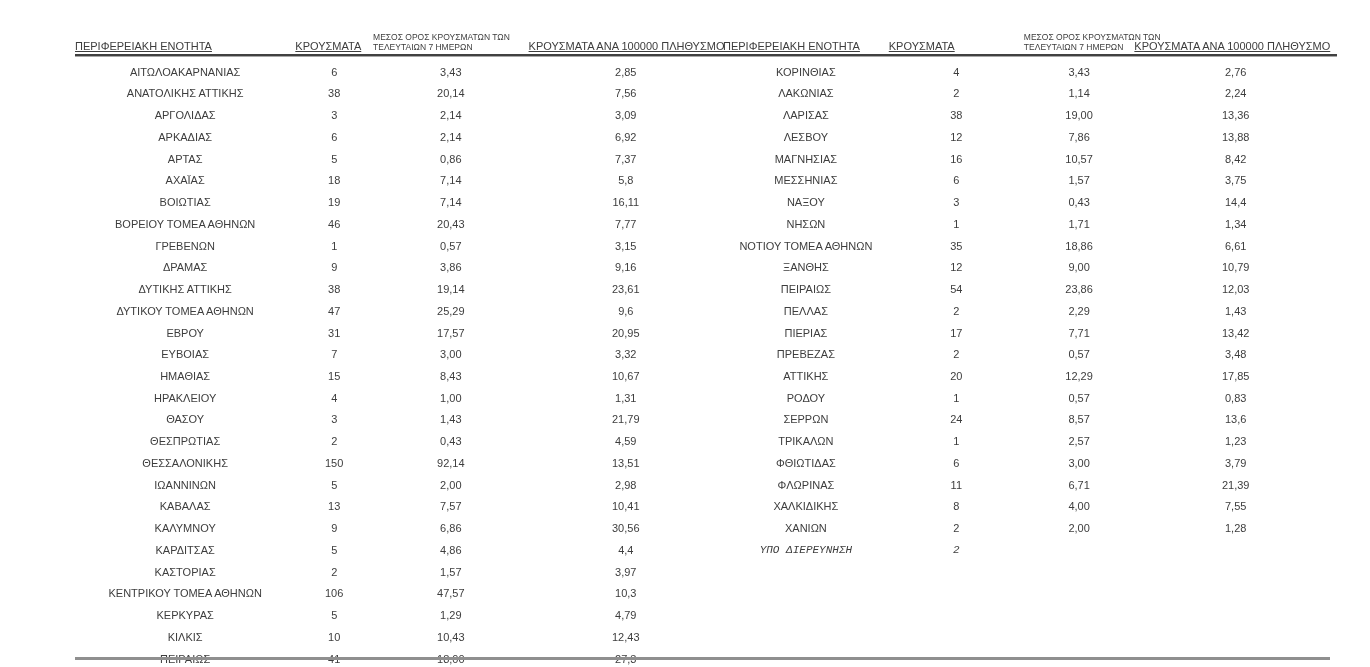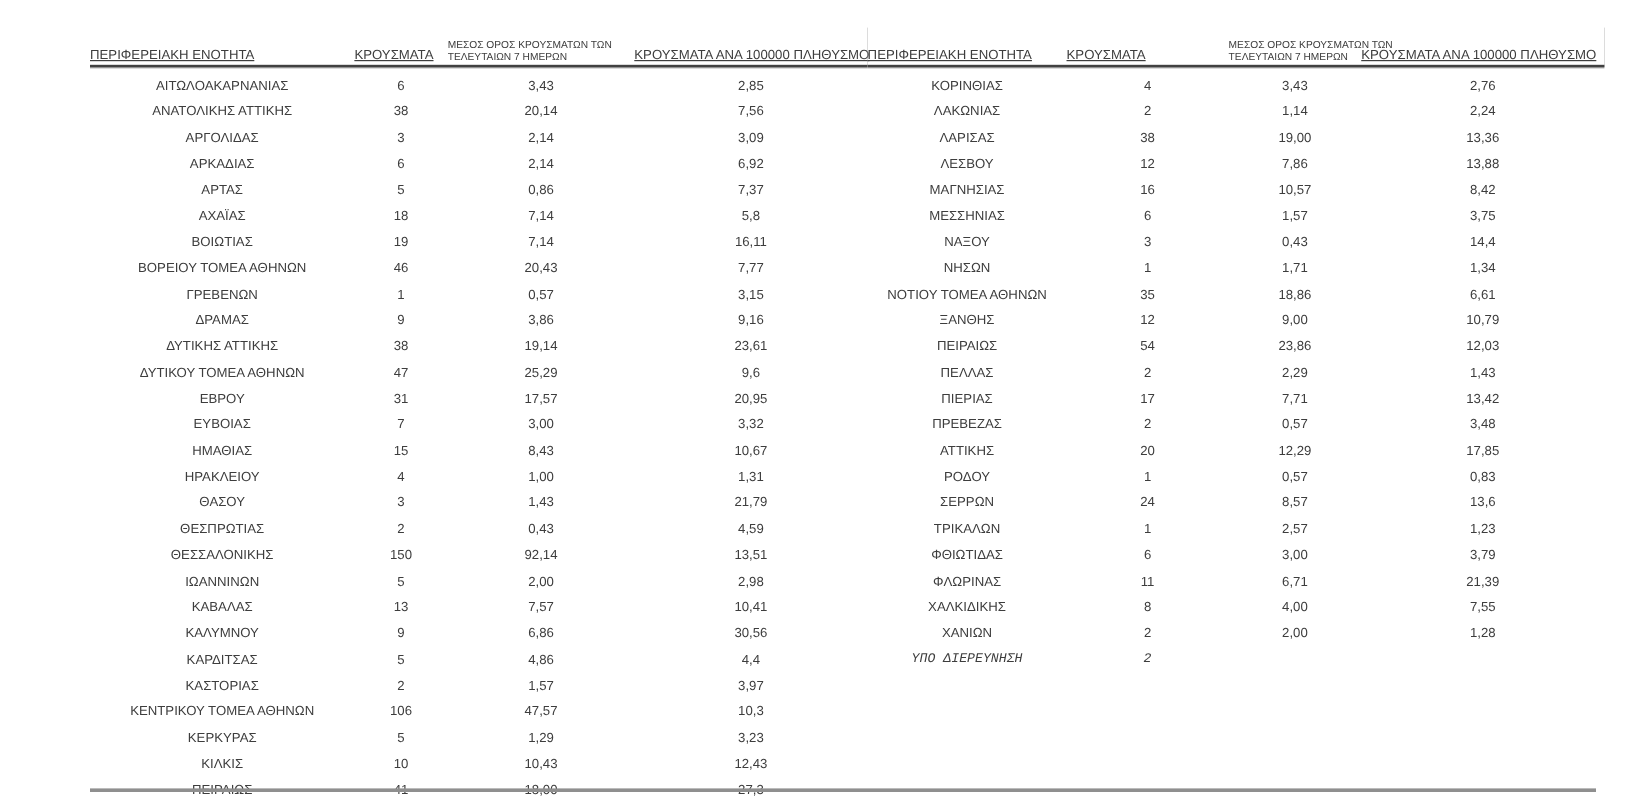--- a/index.html
+++ b/index.html
@@ -243,21 +243,21 @@
         <div class="row">
     <div class="cell c1">ΚΕΝΤΡΙΚΟΥ ΤΟΜΕΑ ΑΘΗΝΩΝ</div>
     <div class="cell c2">106</div>
     <div class="cell c3">47,57</div>
     <div class="cell c4">10,3</div>
   </div>
         <div class="row">
     <div class="cell c1">ΚΕΡΚΥΡΑΣ</div>
     <div class="cell c2">5</div>
     <div class="cell c3">1,29</div>
-    <div class="cell c4">3,23</div>
+    <div class="cell c4">4,79</div>
   </div>
         <div class="row">
     <div class="cell c1">ΚΙΛΚΙΣ</div>
     <div class="cell c2">10</div>
     <div class="cell c3">10,43</div>
     <div class="cell c4">12,43</div>
   </div>
         <div class="row">
     <div class="cell c1">ΠΕΙΡΑΙΩΣ</div>
     <div class="cell c2">41</div>

